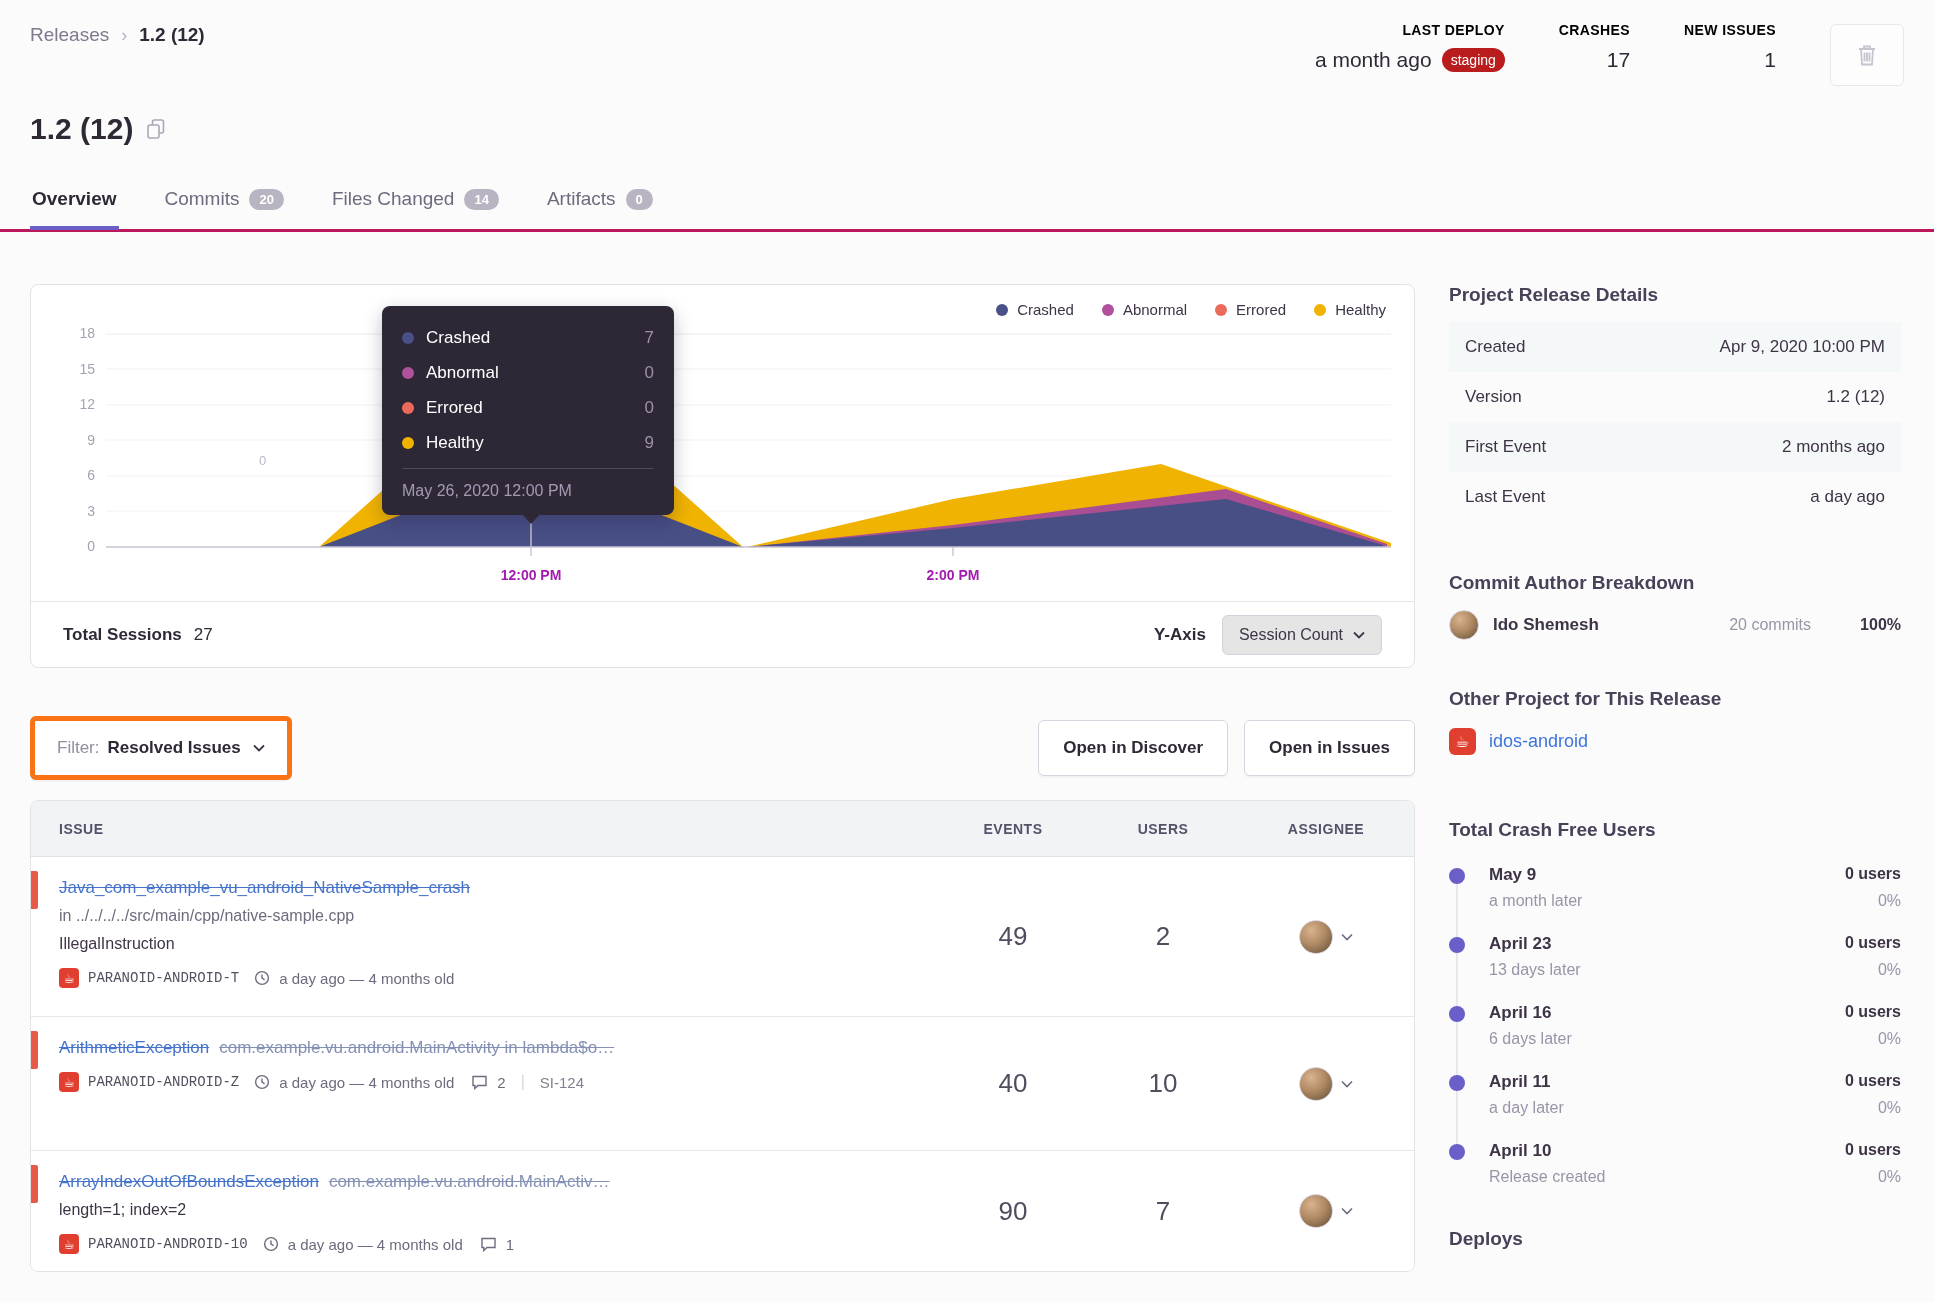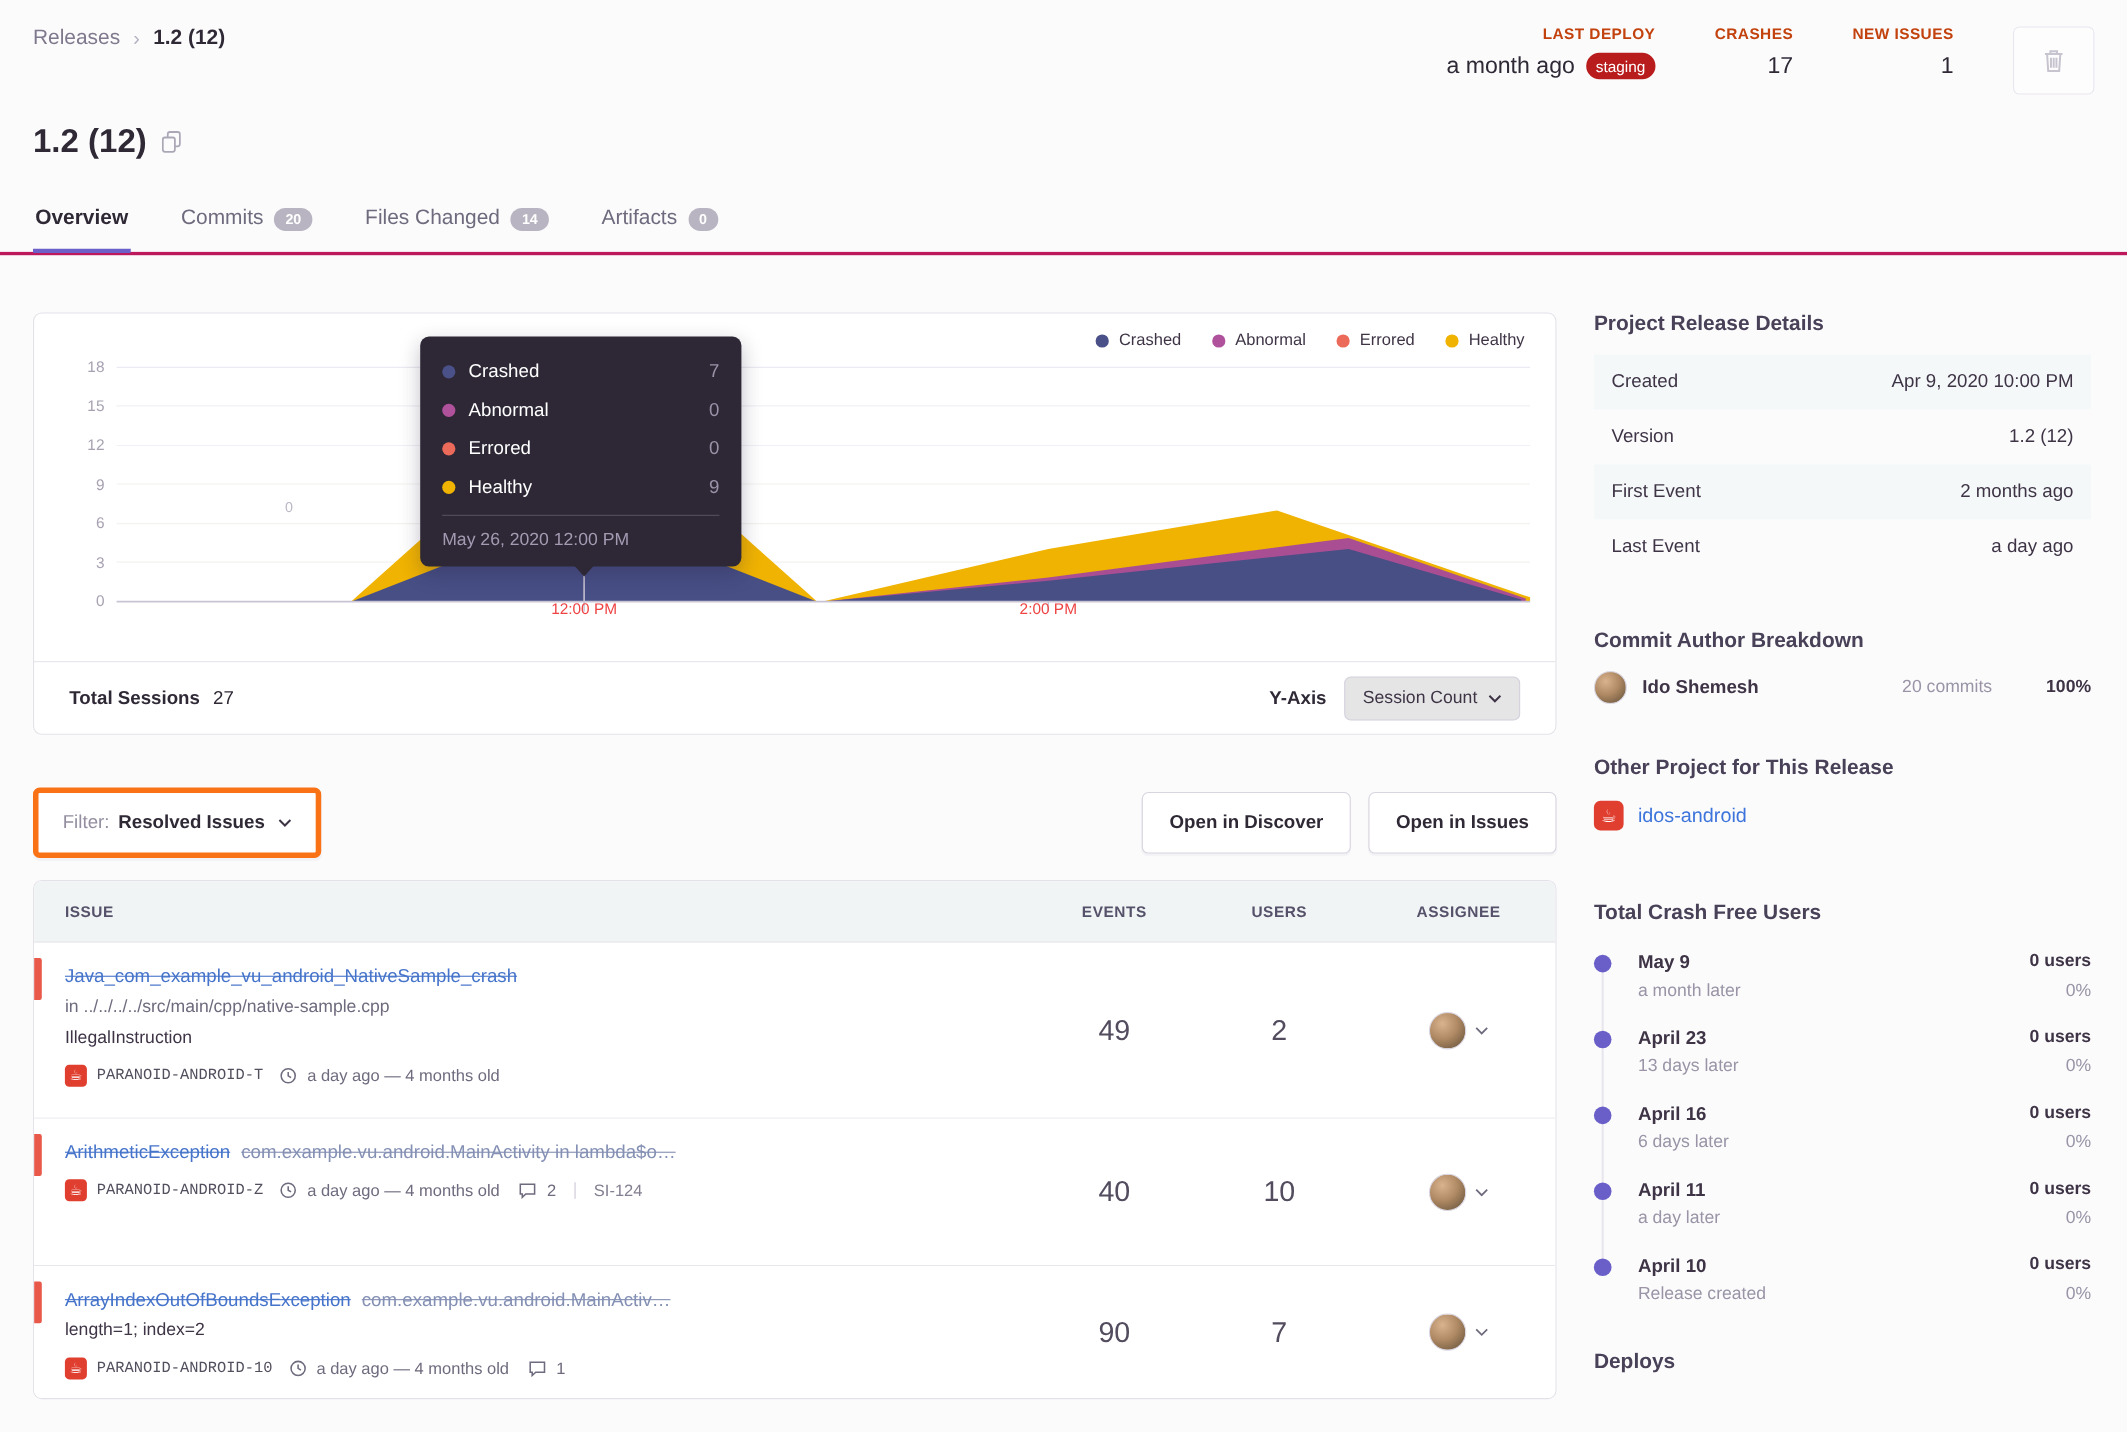--- a/index.html
+++ b/index.html
@@ -8,40 +8,40 @@
     font-family:"Liberation Sans","DejaVu Sans",sans-serif;
     background:#fbfbfc; color:#2f2936; overflow:hidden; position:relative;
   }
   
   .breadcrumb { position:absolute; left:30px; top:24px; font-size:19px; display:flex; gap:12px; align-items:center;}
   .breadcrumb .crumb-link { color:#80798d; cursor:pointer; }
   .breadcrumb .crumb-sep { color:#b5b0bf; font-size:18px; }
   .breadcrumb .crumb-current { color:#2f2936; font-weight:700; }
   .topstats { position:absolute; right:30px; top:22px; display:flex; gap:54px; align-items:flex-start; }
   .stat { text-align:right; }
-  .stat .stat-label { font-size:14px; font-weight:700; color:#c2410c; letter-spacing:.4px; }
+  .stat .stat-label { font-size:14px; font-weight:700; color:#000000; letter-spacing:.4px; }
   .stat .stat-value { margin-top:10px; font-size:21px; color:#2f2936; display:flex; align-items:center; justify-content:flex-end; gap:10px;}
   .pill { background:#b91c1c; color:#fff; font-size:14px; padding:4px 9px; border-radius:16px; font-weight:400;}
   .trash-btn { width:74px; height:62px; background:#fdfdfe; border:1px solid #e9e6ee; border-radius:6px; display:flex; align-items:center; justify-content:center; margin-top:2px;}
   
   .title-row { position:absolute; left:30px; top:112px; display:flex; align-items:center; gap:14px;}
   .page-title { font-size:30px; font-weight:600; color:#2f2936; }
   .tabs { position:absolute; left:0; top:176px; width:1934px; padding-left:30px; border-bottom:3px solid #be185d; display:flex; gap:44px; }
   .tab { font-size:19px; color:#6f6a7d; padding:12px 2px 16px; display:flex; align-items:center; gap:10px; cursor:pointer; border-bottom:4px solid transparent; margin-bottom:-1px;}
   .tab.active { color:#2f2936; font-weight:600; border-bottom:4px solid #6c5fc7; border-radius:0 0 1px 1px;}
   .tab-badge { background:#b9b4c1; color:#fff; font-size:13px; font-weight:700; border-radius:12px; padding:3px 10px; }
   
   .card { background:#fff; border:1px solid #e4e1e9; border-radius:8px; }
   .chart-card { position:absolute; left:30px; top:284px; width:1385px; height:384px; }
   .legend { position:absolute; top:16px; right:28px; display:flex; gap:28px; z-index:3;}
   .legend-item { display:flex; align-items:center; gap:9px; font-size:15px; color:#3e3446; cursor:pointer;}
   .ldot { width:12px; height:12px; border-radius:50%; }
   .dot-crashed{background:#4a5088;} .dot-abnormal{background:#b0519c;} .dot-errored{background:#ec6a5a;} .dot-healthy{background:#f0b302;}
   .ylab { position:absolute; width:44px; text-align:right; font-size:14px; color:#a7a1b1; left:20px; }
-  .xlab { position:absolute; top:260px; width:90px; text-align:center; font-size:14px; color:#ef4444; }
+  .xlab { position:absolute; top:282px; width:90px; text-align:center; font-size:14px; color:#a21caf;font-weight:bold; }
   .plot-svg { position:absolute; left:0; top:0; }
   .faint-zero { position:absolute; left:228px; top:168px; font-size:13px; color:#bcb7c6;
     text-shadow:0 0 6px #fff,0 0 10px #fff; }
   
   .tooltip { position:absolute; left:351px; top:21px; width:292px; background:#2e2836; border-radius:8px;
     box-shadow:0 6px 18px rgba(40,30,60,.28); padding:14px 20px 0; z-index:4;}
   .tt-row { display:flex; align-items:center; height:35px; font-size:17px; color:#fff;}
   .tt-row .ldot{ margin-right:12px;}
   .tt-val { margin-left:auto; color:#9b92a8; }
   .tt-divider { border-top:1px solid rgba(255,255,255,.16); margin-top:8px;}

